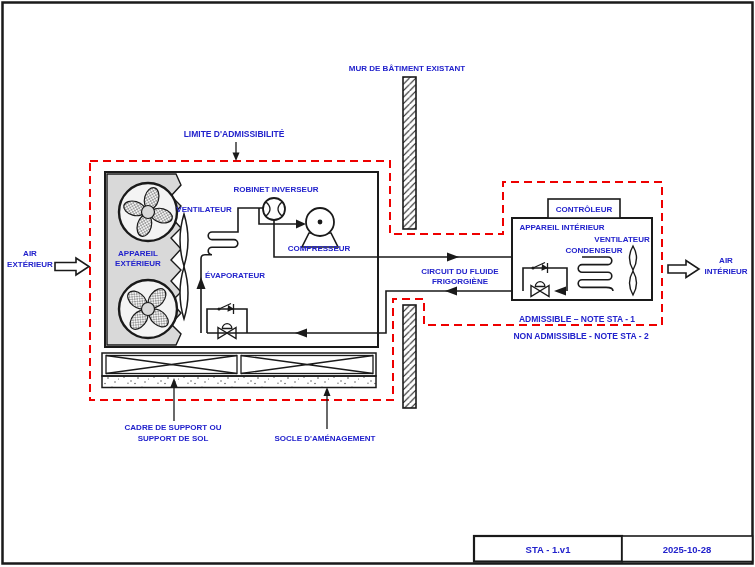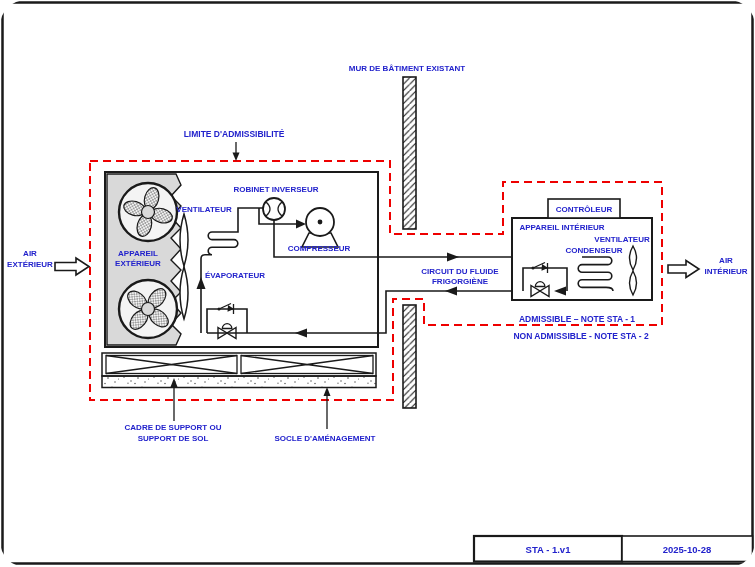--- a/index.html
+++ b/index.html
@@ -1,17 +1,17 @@
 <!DOCTYPE html>
 <html><head>
 <meta charset="utf-8">
 <style>
   html,body{margin:0;padding:0;background:#fff;}
   .page{position:relative;width:755px;height:567px;background:#ffffff;overflow:hidden;
-        font-family:"Liberation Sans", sans-serif;border-radius:26px;}
+        font-family:"Liberation Sans", sans-serif;}
   svg{position:absolute;left:0;top:0;}
   text{font-family:"Liberation Sans", sans-serif;font-weight:bold;}
   .lbl{font-size:8px;fill:#2222cc;}
   .lbl-lg{font-size:8.5px;fill:#2222cc;}
   .tb{font-size:9.5px;fill:#2222cc;}
   .pipe{stroke:#1a1a1a;stroke-width:1.6;fill:none;}
   .thin{stroke:#1a1a1a;stroke-width:1.3;fill:none;}
   .boxline{stroke:#1a1a1a;stroke-width:2;fill:#ffffff;}
 </style>
 </head>

